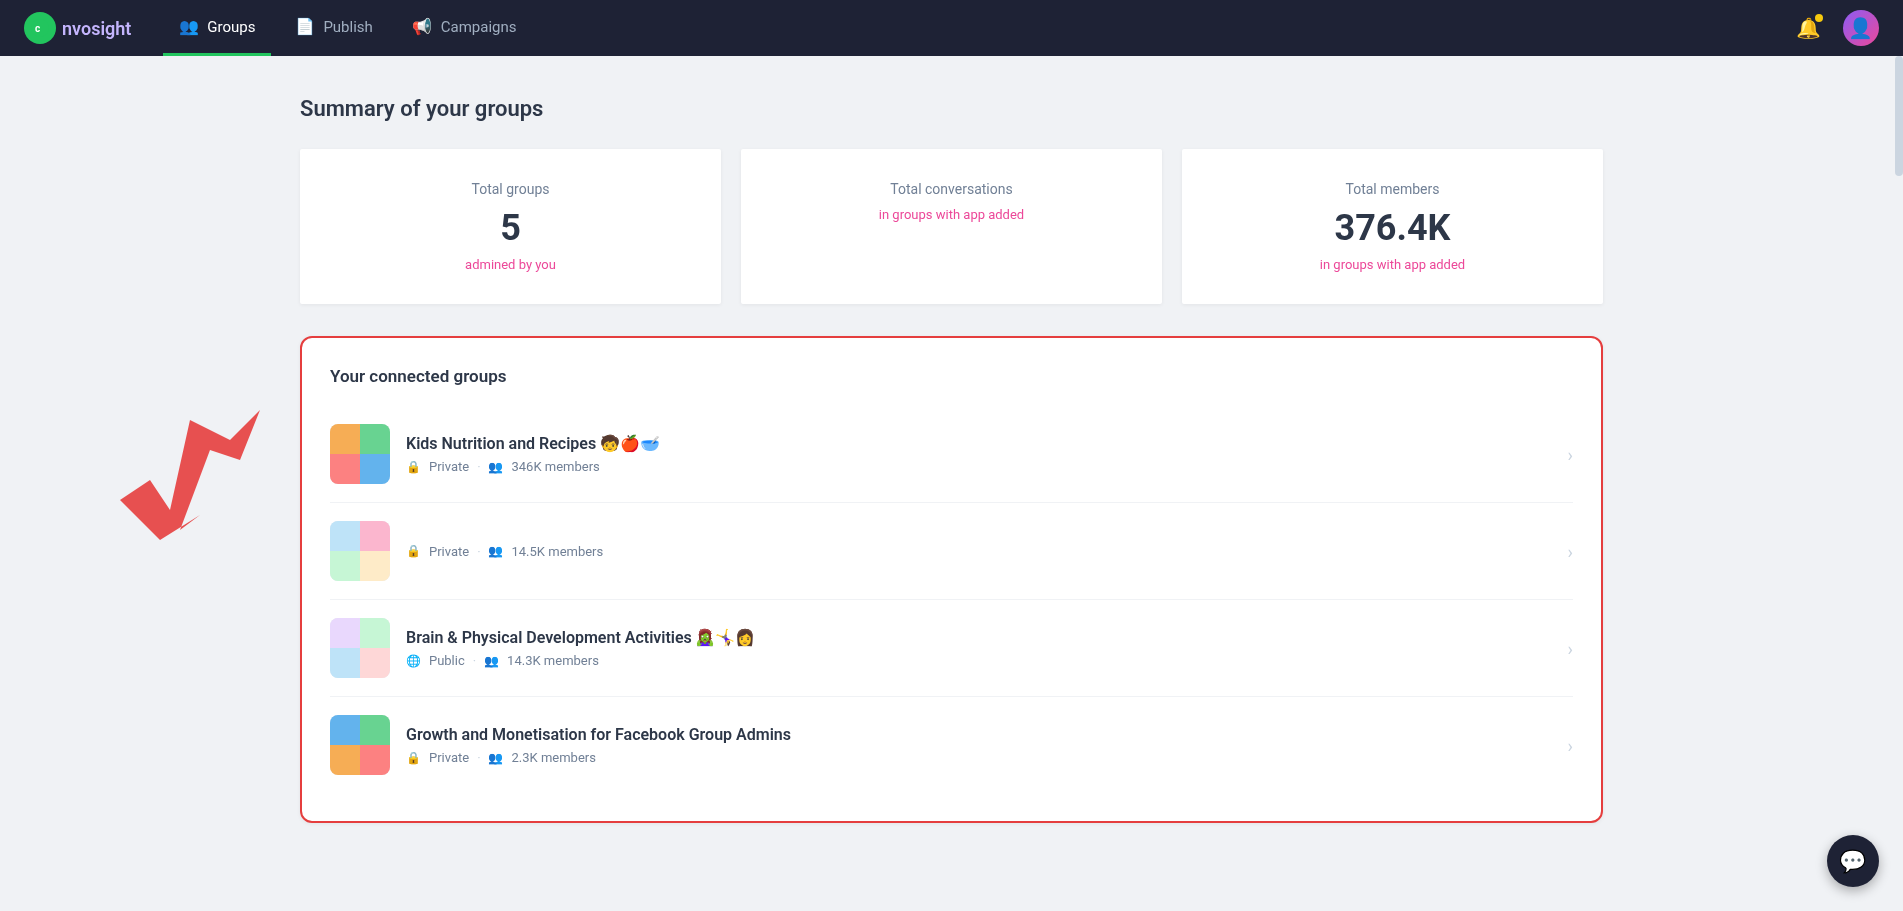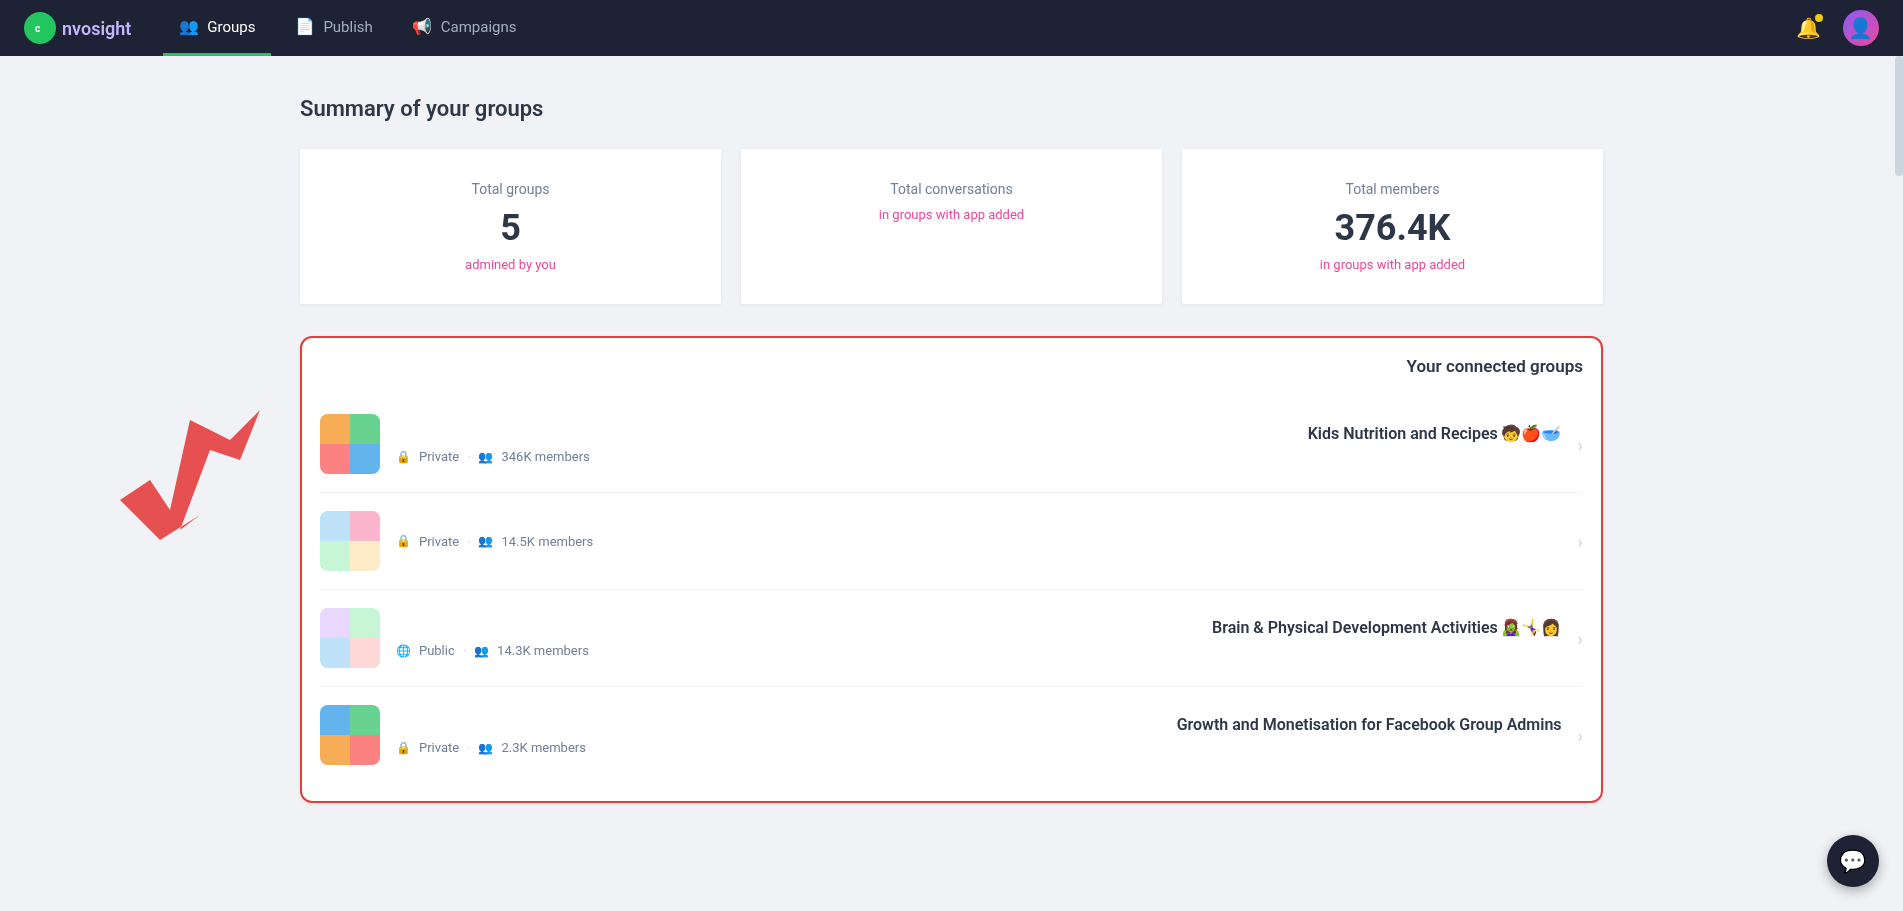--- a/index.html
+++ b/index.html
@@ -141,23 +141,22 @@
     .stat-sub {
       font-size: 13px;
       color: #ec4899;
     }
 
     
     .groups-box {
       background: white;
       border-radius: 12px;
       border: 2.5px solid #e53e3e;
-      padding: 18px;
+      padding: 28px;
       box-shadow: 0 1px 4px rgba(0,0,0,0.06);
-      text-align: right;
     }
     .groups-title {
       font-size: 17px;
       font-weight: 600;
       color: #2d3748;
       margin-bottom: 20px;
     }
     .group-item {
       display: flex;
       align-items: center;

